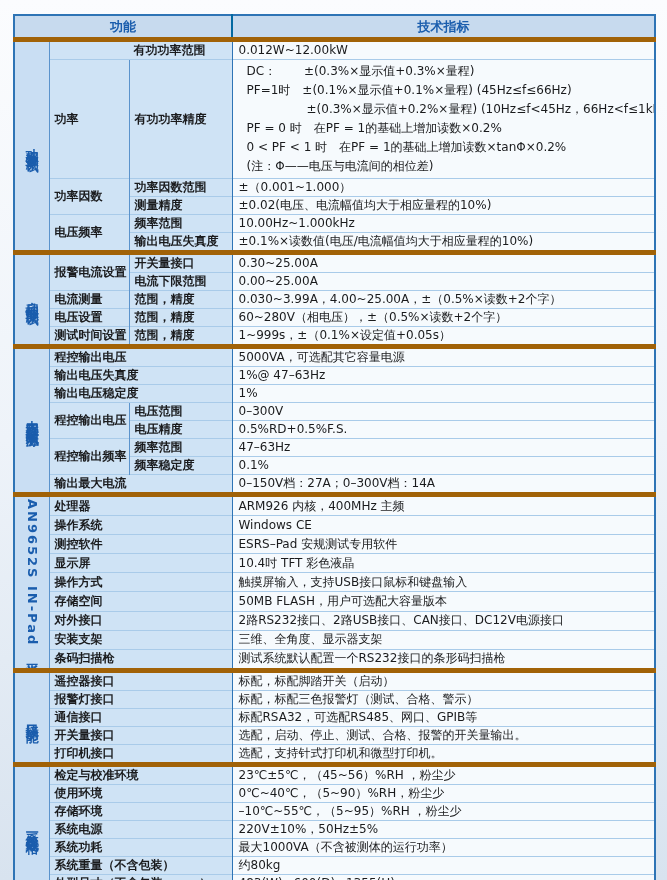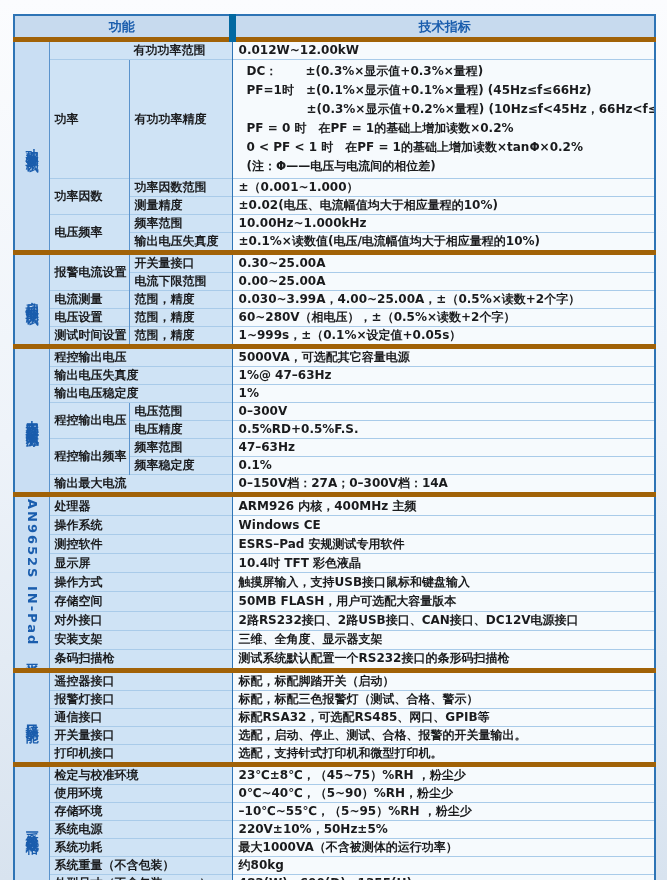--- a/index.html
+++ b/index.html
@@ -11,38 +11,38 @@
   }
   .page{padding:14px 13px 0 13px;}
   table.spec{
     border-collapse:collapse;width:641px;table-layout:fixed;
     border:2px solid #2e74b5;background:#f6fafd;
   }
   th{
     background:#c7daee;color:#1a5dad;font-size:13px;font-weight:bold;
     height:21px;border-bottom:1px solid #2e74b5;text-align:center;padding:0;font-family:Liberation Serif, serif;
   }
-  th + th{border-left:7px solid #0369a1;}
+  th + th{border-left:2px solid #0369a1;}
   td{
     font-size:12px;color:#1a1b1d;vertical-align:middle;line-height:17px;
     padding:0 5px;border-top:1px solid #a9cbe9;border-left:1px solid #5b93cc;
     overflow:hidden;white-space:nowrap;
   }
   td.cat{
     background:#c9def3;border-left:none;padding:2px 0;text-align:center;
     vertical-align:middle;white-space:normal;
   }
   .vtext{
     writing-mode:vertical-rl;text-orientation:mixed;display:inline-block;
     font-weight:bold;color:#1a5dad;font-size:13px;letter-spacing:2px;
     line-height:14px;max-height:100%;
   }
   td.func{background:#cfe3f5;font-weight:bold;}
   td.func.indent{padding-left:84px;}
-  td.val{background:#f6fafd;border-left:1px solid #2e74b5;padding:0 6px;font-weight:bold;}
+  td.val{background:#f6fafd;border-left:1px solid #2e74b5;padding:0 6px;font-weight:normal;}
   td.val.multi{padding:2px 14px;}
   .vline{line-height:19px;white-space:nowrap;}
   tr.sec td{border-top:5px solid #a16207;}
 </style>
 </head>
 <body>
 
 <div class="page">
   <table class="spec">
     <colgroup>
@@ -207,21 +207,21 @@
           <td colspan="2" class="func">开关量接口</td>
           <td class="val">选配，启动、停止、测试、合格、报警的开关量输出。</td>
         </tr>
         <tr>
           <td colspan="2" class="func">打印机接口</td>
           <td class="val">选配，支持针式打印机和微型打印机。</td>
         </tr>
         <tr class="sec">
           <td class="cat" rowspan="7"><div class="vtext">系统一般规格</div></td>
           <td colspan="2" class="func">检定与校准环境</td>
-          <td class="val">23℃±8℃，（45~75）%RH ，粉尘少</td>
+          <td class="val">23℃±5℃，（45~56）%RH ，粉尘少</td>
         </tr>
         <tr>
           <td colspan="2" class="func">使用环境</td>
           <td class="val">0℃~40℃，（5~90）%RH，粉尘少</td>
         </tr>
         <tr>
           <td colspan="2" class="func">存储环境</td>
           <td class="val">–10℃~55℃，（5~95）%RH ，粉尘少</td>
         </tr>
         <tr>

